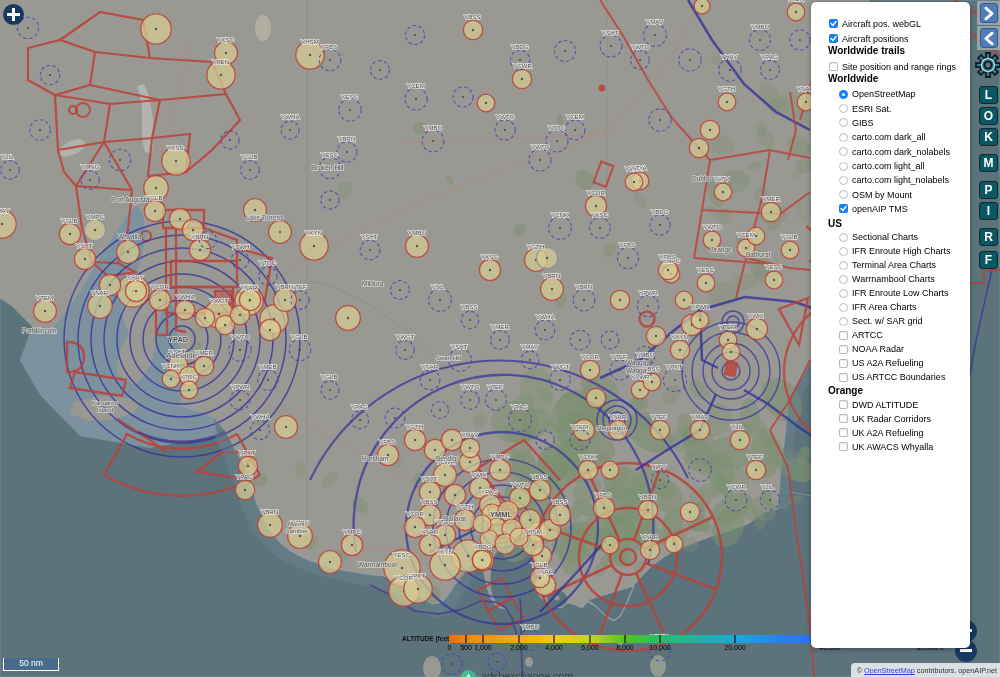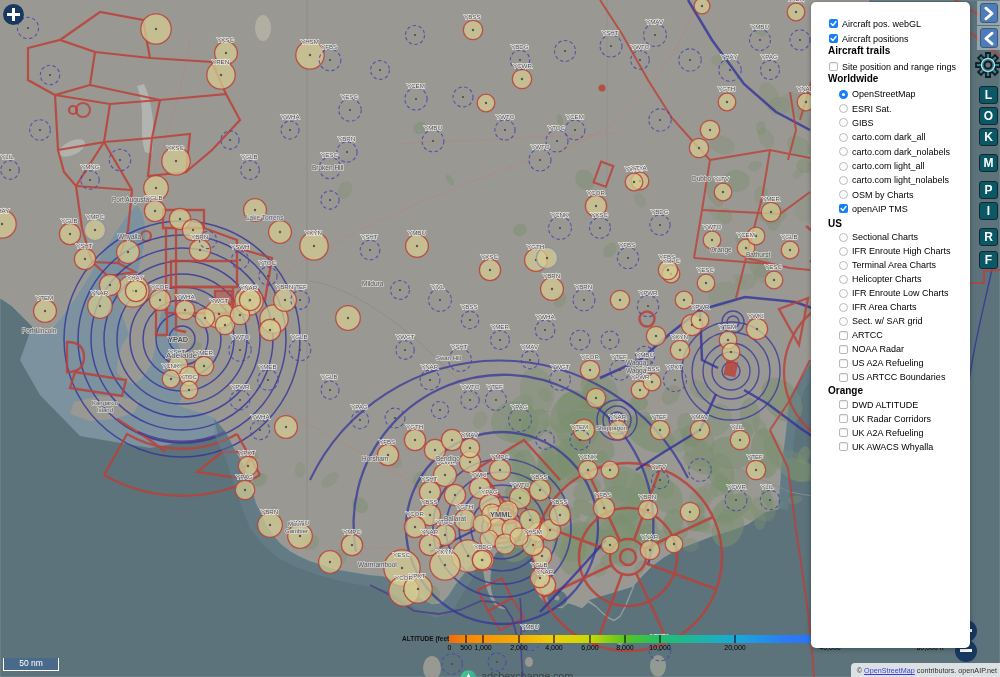--- a/index.html
+++ b/index.html
@@ -1081,21 +1081,21 @@
         </svg>
         <span class="lbl">Aircraft pos. webGL</span>
       </div>
       <div class="prow" style="top:29.8px;left:18px">
         <svg class="ck" width="9" height="9" viewBox="0 0 9 9">
           <rect width="9" height="9" rx="2" fill="#157efb"></rect>
           <path d="M2.1 4.6l1.8 1.9 3.1-4" stroke="#fff" stroke-width="1.4" fill="none" stroke-linecap="round" stroke-linejoin="round"></path>
         </svg>
         <span class="lbl">Aircraft positions</span>
       </div>
-      <div class="prow hdr" style="top:41.1px;left:17px">Aircraft trails</div>
+      <div class="prow hdr" style="top:41.1px;left:17px">Worldwide trails</div>
       <div class="prow" style="top:57.8px;left:18px">
         <span class="ck cb-off"></span>
         <span class="lbl">Site position and range rings</span>
       </div>
       <div class="prow hdr" style="top:69.9px;left:17px">Worldwide</div>
       <div class="prow" style="top:85.2px;left:28px">
         <svg class="ck" width="9" height="9" viewBox="0 0 9 9">
           <circle cx="4.5" cy="4.5" r="4.5" fill="#157efb"></circle>
           <circle cx="4.5" cy="4.5" r="1.6" fill="#fff"></circle>
         </svg>
@@ -1120,21 +1120,21 @@
       <div class="prow" style="top:157.1px;left:28px">
         <span class="ck rd-off"></span>
         <span class="lbl">carto.com light_all</span>
       </div>
       <div class="prow" style="top:171.3px;left:28px">
         <span class="ck rd-off"></span>
         <span class="lbl">carto.com light_nolabels</span>
       </div>
       <div class="prow" style="top:185.6px;left:28px">
         <span class="ck rd-off"></span>
-        <span class="lbl">OSM by Charts</span>
+        <span class="lbl">OSM by Mount</span>
       </div>
       <div class="prow" style="top:199.9px;left:28px">
         <svg class="ck" width="9" height="9" viewBox="0 0 9 9">
           <rect width="9" height="9" rx="2" fill="#157efb"></rect>
           <path d="M2.1 4.6l1.8 1.9 3.1-4" stroke="#fff" stroke-width="1.4" fill="none" stroke-linecap="round" stroke-linejoin="round"></path>
         </svg>
         <span class="lbl">openAIP TMS</span>
       </div>
       <div class="prow hdr" style="top:214.0px;left:17px">US</div>
       <div class="prow" style="top:228.1px;left:28px">
@@ -1144,21 +1144,21 @@
       <div class="prow" style="top:242.1px;left:28px">
         <span class="ck rd-off"></span>
         <span class="lbl">IFR Enroute High Charts</span>
       </div>
       <div class="prow" style="top:256.1px;left:28px">
         <span class="ck rd-off"></span>
         <span class="lbl">Terminal Area Charts</span>
       </div>
       <div class="prow" style="top:270.1px;left:28px">
         <span class="ck rd-off"></span>
-        <span class="lbl">Helicopter Charts</span>
+        <span class="lbl">Warrnambool Charts</span>
       </div>
       <div class="prow" style="top:284.1px;left:28px">
         <span class="ck rd-off"></span>
         <span class="lbl">IFR Enroute Low Charts</span>
       </div>
       <div class="prow" style="top:298.2px;left:28px">
         <span class="ck rd-off"></span>
         <span class="lbl">IFR Area Charts</span>
       </div>
       <div class="prow" style="top:312.2px;left:28px">

